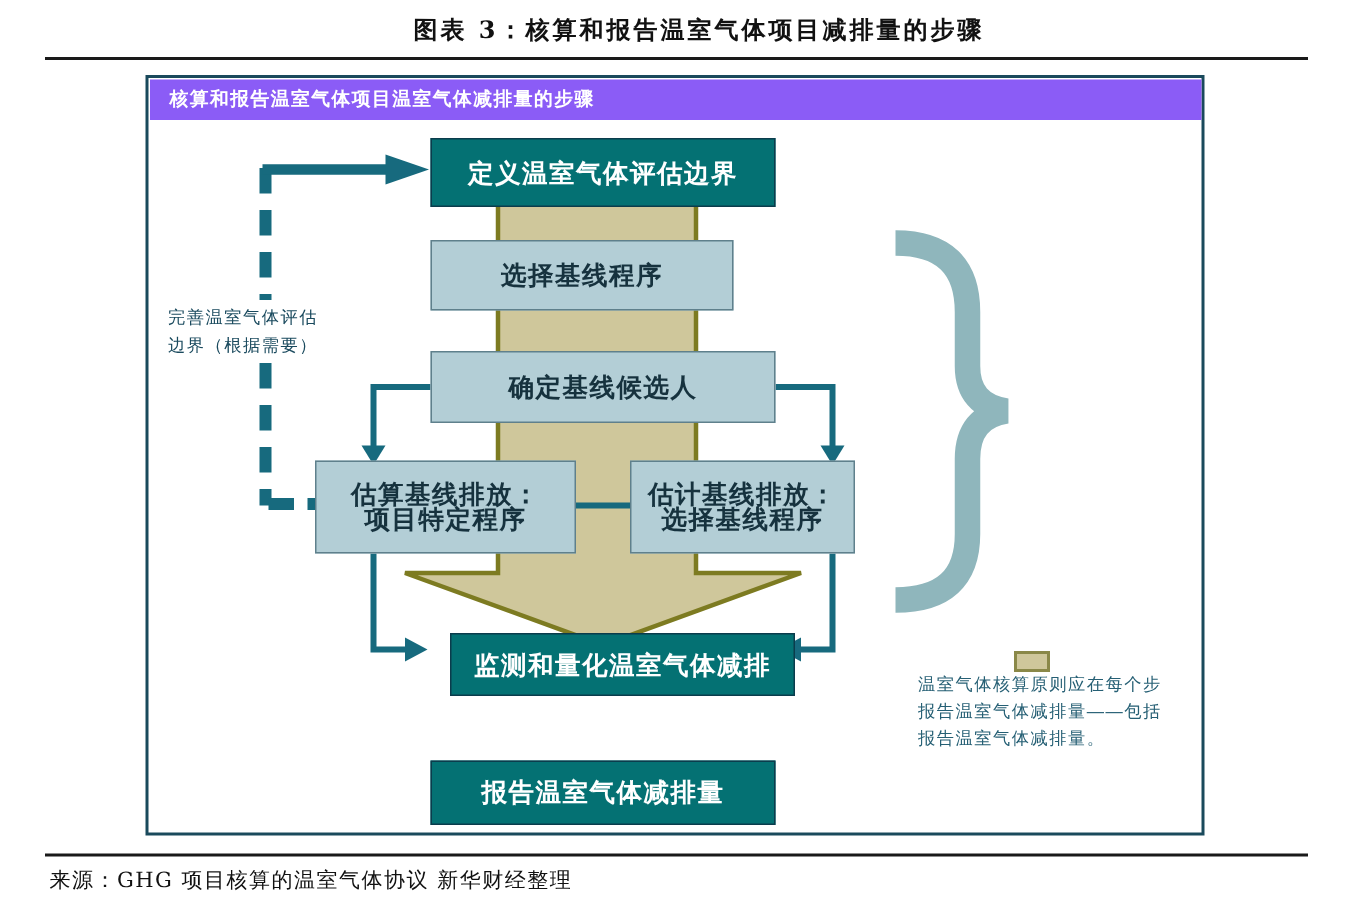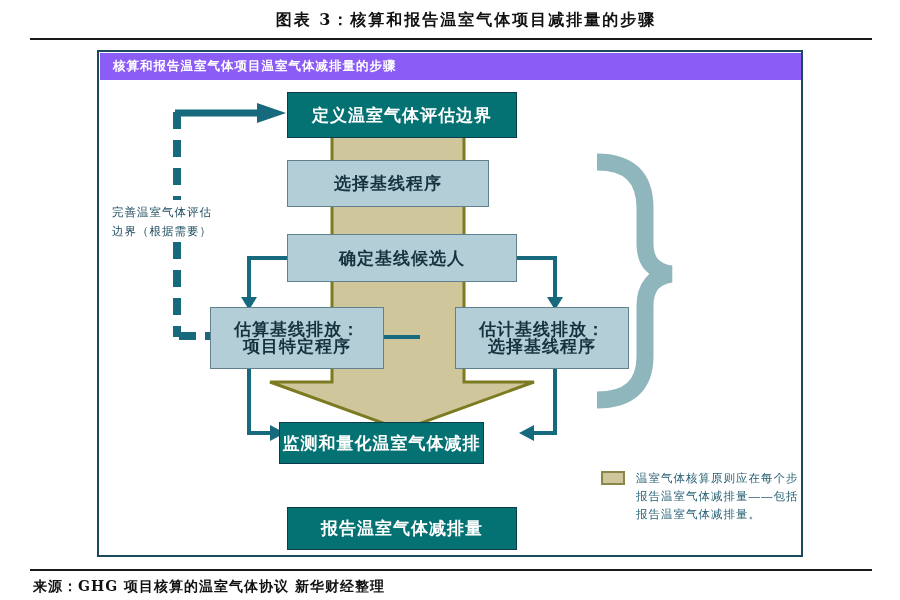--- a/index.html
+++ b/index.html
@@ -13,21 +13,21 @@
     top:10px;left:16px;width:900px;text-align:center;
     font-family:"DejaVu Serif","Liberation Serif",serif;
     font-weight:bold;font-size:16px;color:#111;letter-spacing:2px;
   }
   .rule{left:30px;width:842px;height:2px;background:#1a1a1a;}
   .rule-top{top:38px;}
   .rule-bottom{top:569px;}
   .source{
     top:578px;left:33px;
     font-family:"DejaVu Serif","Liberation Serif",serif;
-    font-weight:bold;font-size:14px;color:#111;letter-spacing:1px;
+    font-weight:normal;font-size:14px;color:#111;letter-spacing:1px;
   }
   .frame{
     left:97px;top:50px;width:706px;height:507px;
     border:2px solid #1a4a5c;background:#ffffff;box-sizing:border-box;
   }
   .band{
     left:1px;top:1px;width:688px;height:27px;background:#8b5cf6;
     color:#ffffff;font-weight:bold;font-size:12.5px;line-height:27px;
     padding-left:13px;letter-spacing:1px;
   }
@@ -36,29 +36,29 @@
     display:flex;flex-direction:column;align-items:center;justify-content:center;
     text-align:center;font-weight:bold;font-size:17px;letter-spacing:1px;
     box-sizing:border-box;line-height:17px;
   }
   .teal{background:#047173;color:#ffffff;border:1px solid #0b3c4c;}
   .light{background:#b3ced6;color:#16323e;border:1px solid #5f808c;}
   .b-define {left:188px;top:40px;width:230px;height:46px;}
   .b-select {left:188px;top:108px;width:202px;height:47px;}
   .b-candid {left:188px;top:182px;width:230px;height:48px;}
   .b-proj   {left:111px;top:255px;width:174px;height:62px;}
-  .b-perf   {left:321px;top:255px;width:174px;height:62px;margin-left:35px;}
-  .b-monitor{left:180px;top:370px;width:205px;height:42px;}
+  .b-perf   {left:321px;top:255px;width:150px;height:62px;}
+  .b-monitor{left:201px;top:370px;width:230px;height:42px;}
   .b-report {left:188px;top:455px;width:230px;height:43px;}
   .note{
     font-size:11.5px;color:#1a4a5e;line-height:19px;letter-spacing:1px;
   }
   .note-refine{left:13px;top:151px;}
   .note-per{left:586px;top:191px;color:#24505e;}
-  .legend{left:502px;top:417px;display:flex;align-items:flex-start;}
+  .legend{left:502px;top:380px;display:flex;align-items:center;flex-direction:column;}
   .legend-swatch{
     width:24px;height:14px;background:#cfc79b;border:2px solid #8a8848;
     margin-top:2px;box-sizing:border-box;
   }
   .legend-text{
     margin-left:11px;font-size:11.5px;line-height:18px;color:#255f74;letter-spacing:1px;
   }
 </style>
 </head>
 <body>

